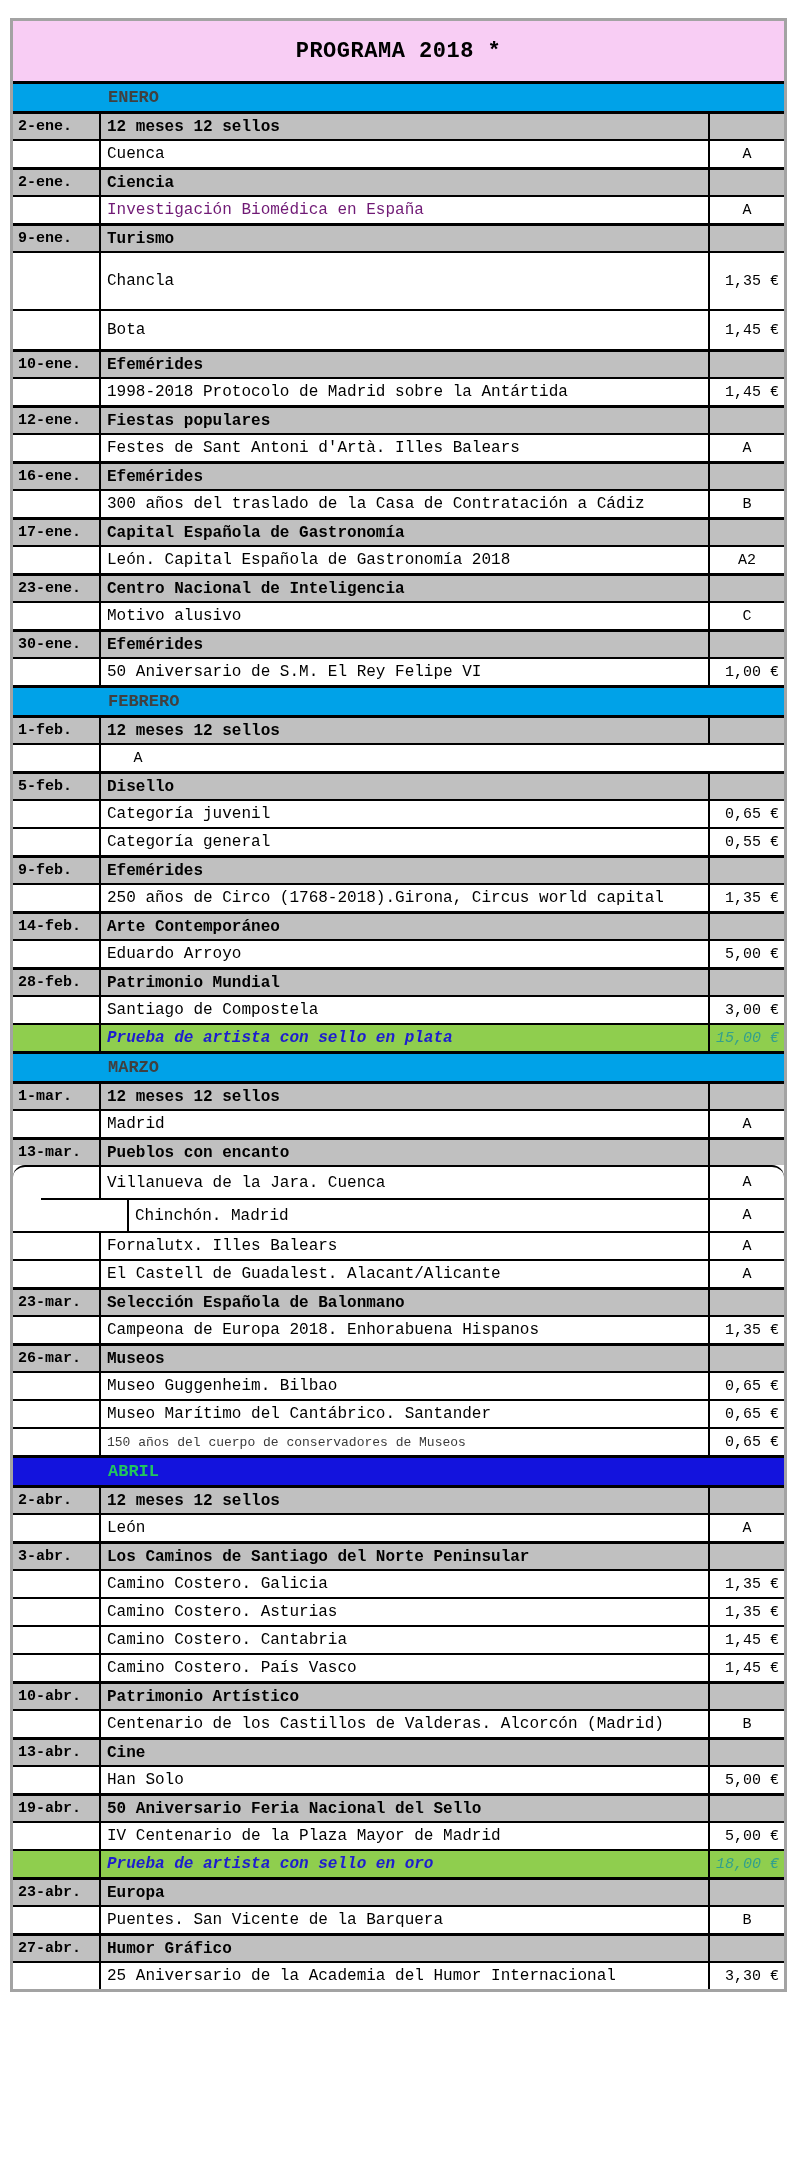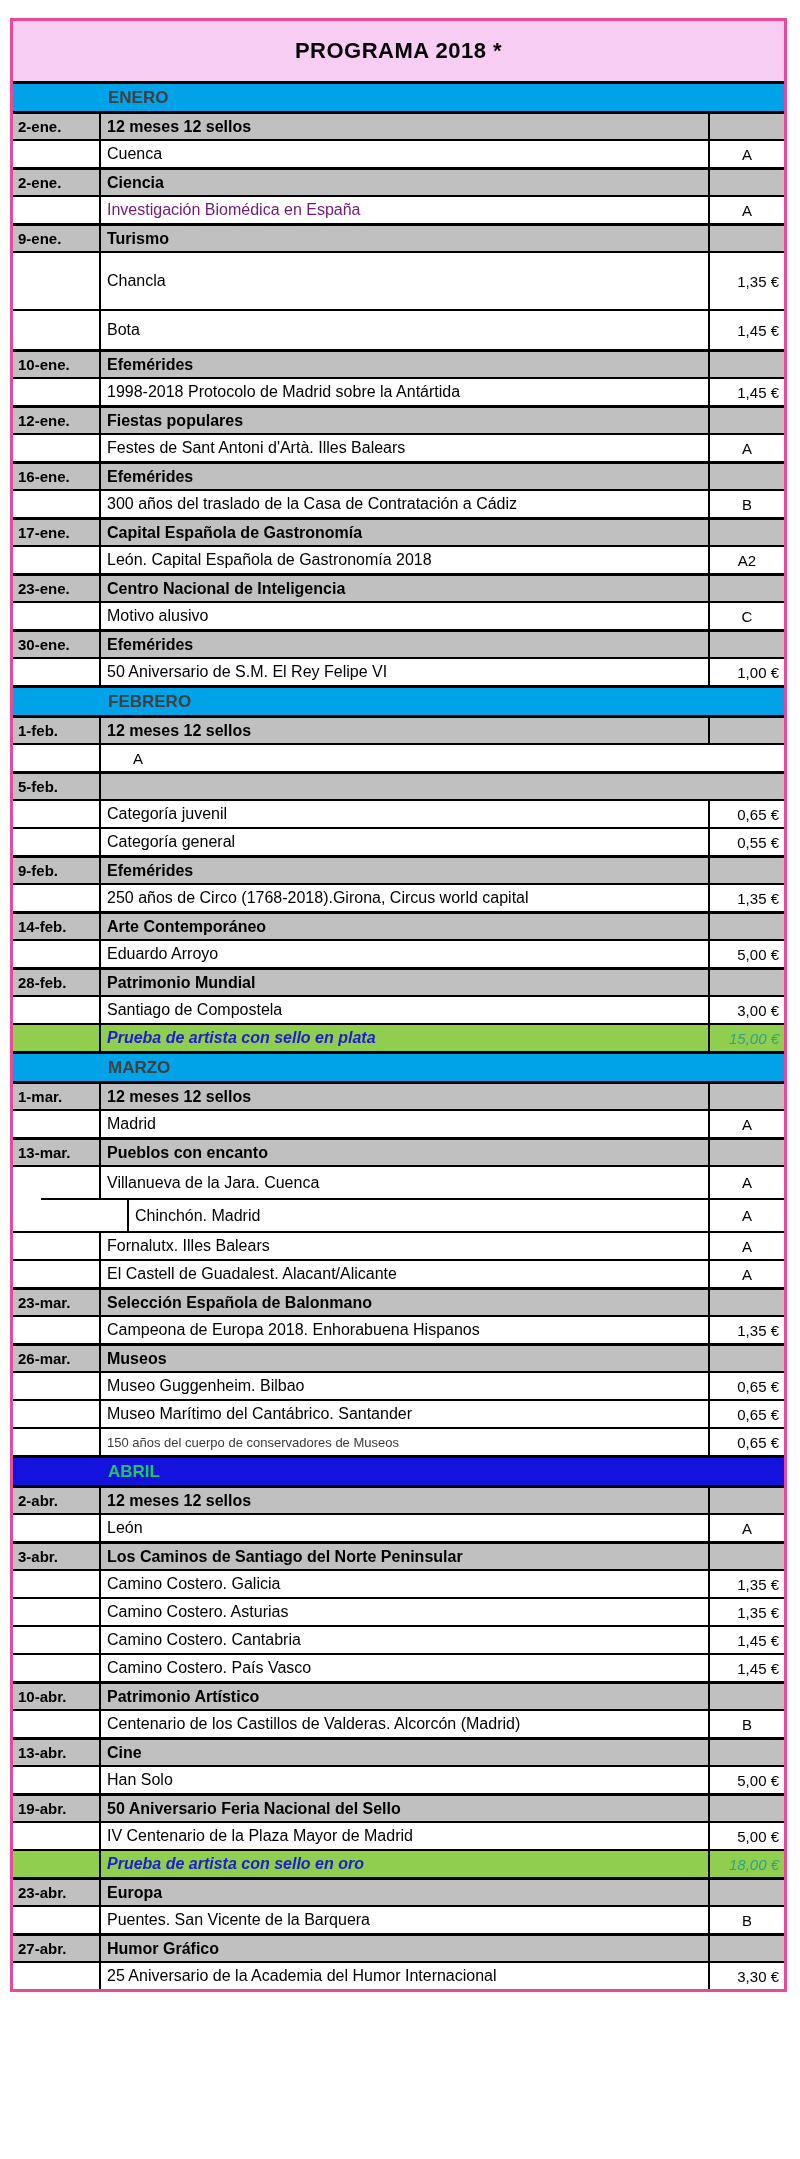--- a/index.html
+++ b/index.html
@@ -3,21 +3,21 @@
 <meta charset="utf-8">
 <style>
   html,body{margin:0;padding:0;}
   body{
     width:800px;height:2159px;background:#ffffff;
     font-family:"Liberation Sans", sans-serif;
     position:relative;
   }
   .table{
     position:absolute;left:10px;top:18px;width:777px;
-    border:3px solid #ec4899;background:#fff;box-sizing:border-box;
+    border:3px solid #a3a3a3;background:#fff;box-sizing:border-box;font-family:Liberation Mono, monospace;
   }
   .row{display:flex;align-items:stretch;border-top:2px solid #000;min-height:28px;box-sizing:border-box;}
   .row.first{border-top:none;}
   .row.thick{border-top:3px solid #000;}
   .title-row{
     background:var(--pink);min-height:60px;
     display:flex;align-items:center;justify-content:center;
     font-weight:bold;font-size:22px;color:#000;letter-spacing:0.5px;
   }
   .band{font-weight:bold;font-size:17px;display:flex;align-items:center;
@@ -147,20 +147,21 @@
       <div class="cell date-cell">1-feb.</div>
       <div class="cell desc-cell">12 meses 12 sellos</div>
       <div class="cell price-cell"></div>
     </div>
     <div class="row item">
       <div class="cell date-cell"></div>
       <div class="cell price-cell">A</div>
     </div>
     <div class="row topic thick">
       <div class="cell date-cell">5-feb.</div>
+      <div class="cell desc-cell">Disello</div>
       <div class="cell price-cell"></div>
     </div>
     <div class="row item">
       <div class="cell date-cell"></div>
       <div class="cell desc-cell">Categoría juvenil</div>
       <div class="cell price-cell num">0,65 €</div>
     </div>
     <div class="row item">
       <div class="cell date-cell"></div>
       <div class="cell desc-cell">Categoría general</div>
@@ -210,21 +211,21 @@
     <div class="row item">
       <div class="cell date-cell"></div>
       <div class="cell desc-cell">Madrid</div>
       <div class="cell price-cell">A</div>
     </div>
     <div class="row topic thick">
       <div class="cell date-cell">13-mar.</div>
       <div class="cell desc-cell">Pueblos con encanto</div>
       <div class="cell price-cell"></div>
     </div>
-    <div class="row item" style="min-height: 33px;">
+    <div class="row item" style="min-height: 33px; border-radius: 12px;">
       <div class="cell date-cell"></div>
       <div class="cell desc-cell">Villanueva de la Jara. Cuenca</div>
       <div class="cell price-cell">A</div>
     </div>
     <div class="row item" style="min-height: 33px; margin-left: 28px;">
       <div class="cell date-cell"></div>
       <div class="cell desc-cell">Chinchón. Madrid</div>
       <div class="cell price-cell">A</div>
     </div>
     <div class="row item">

